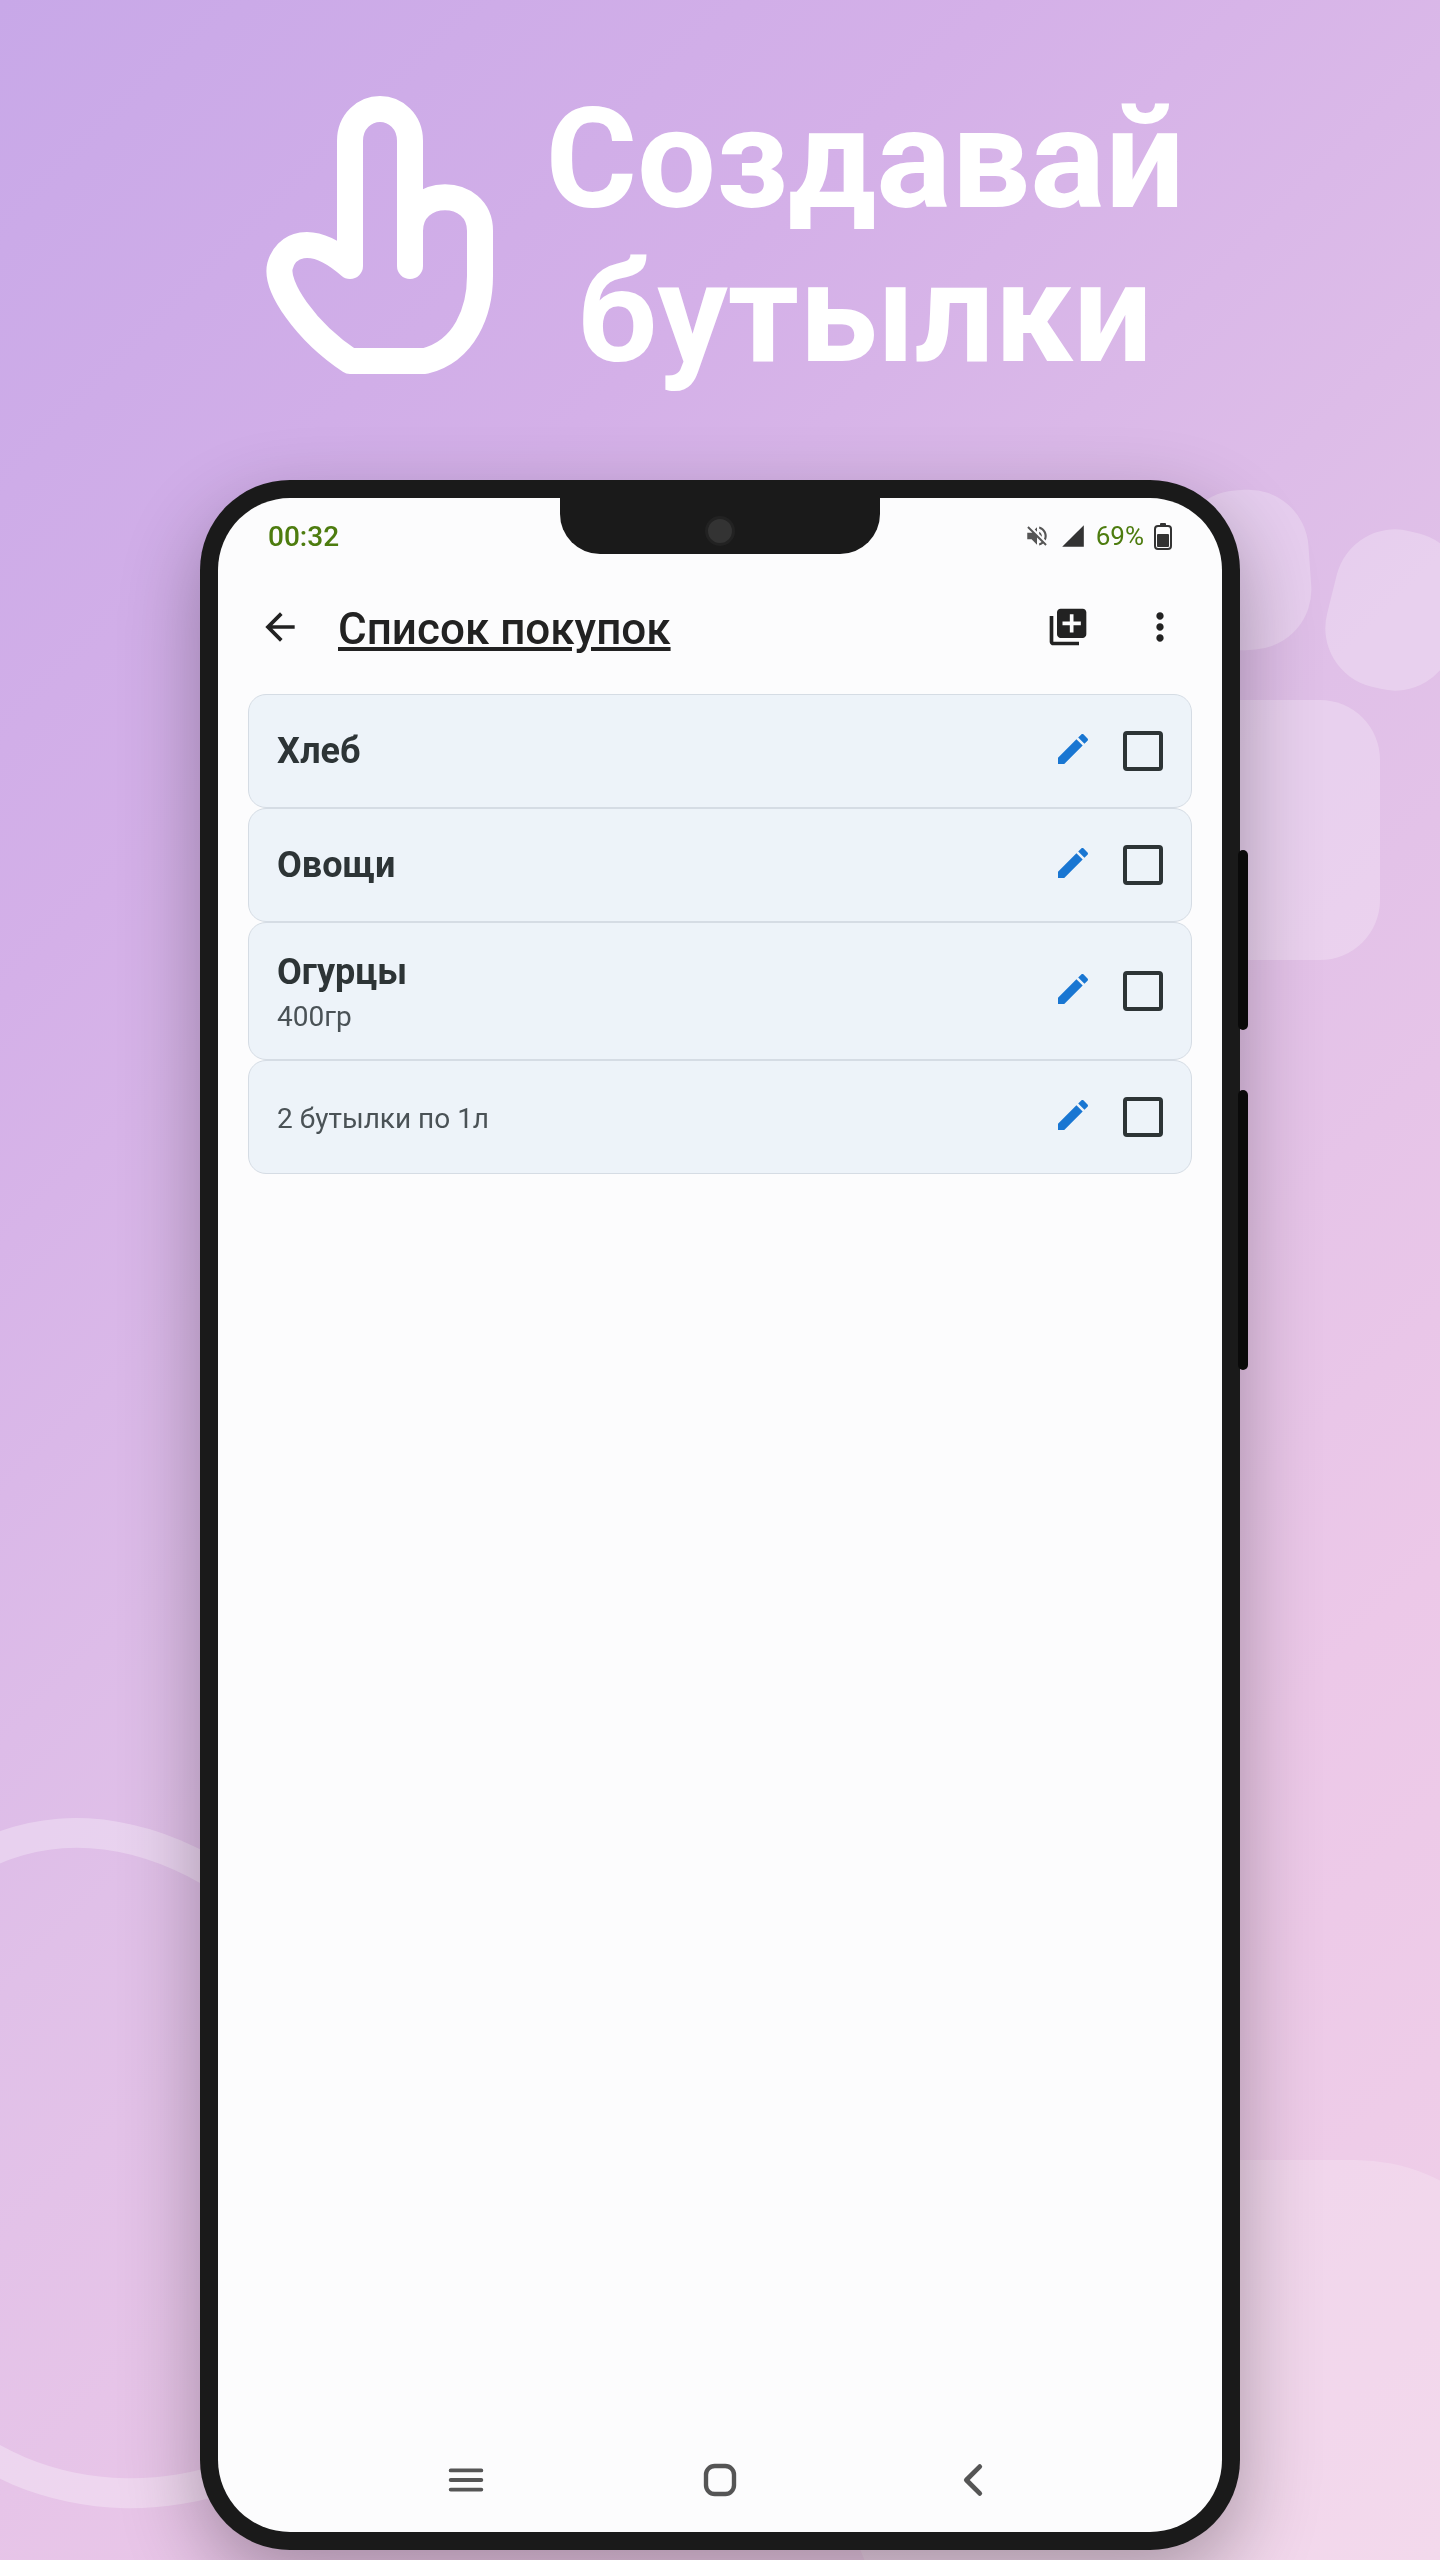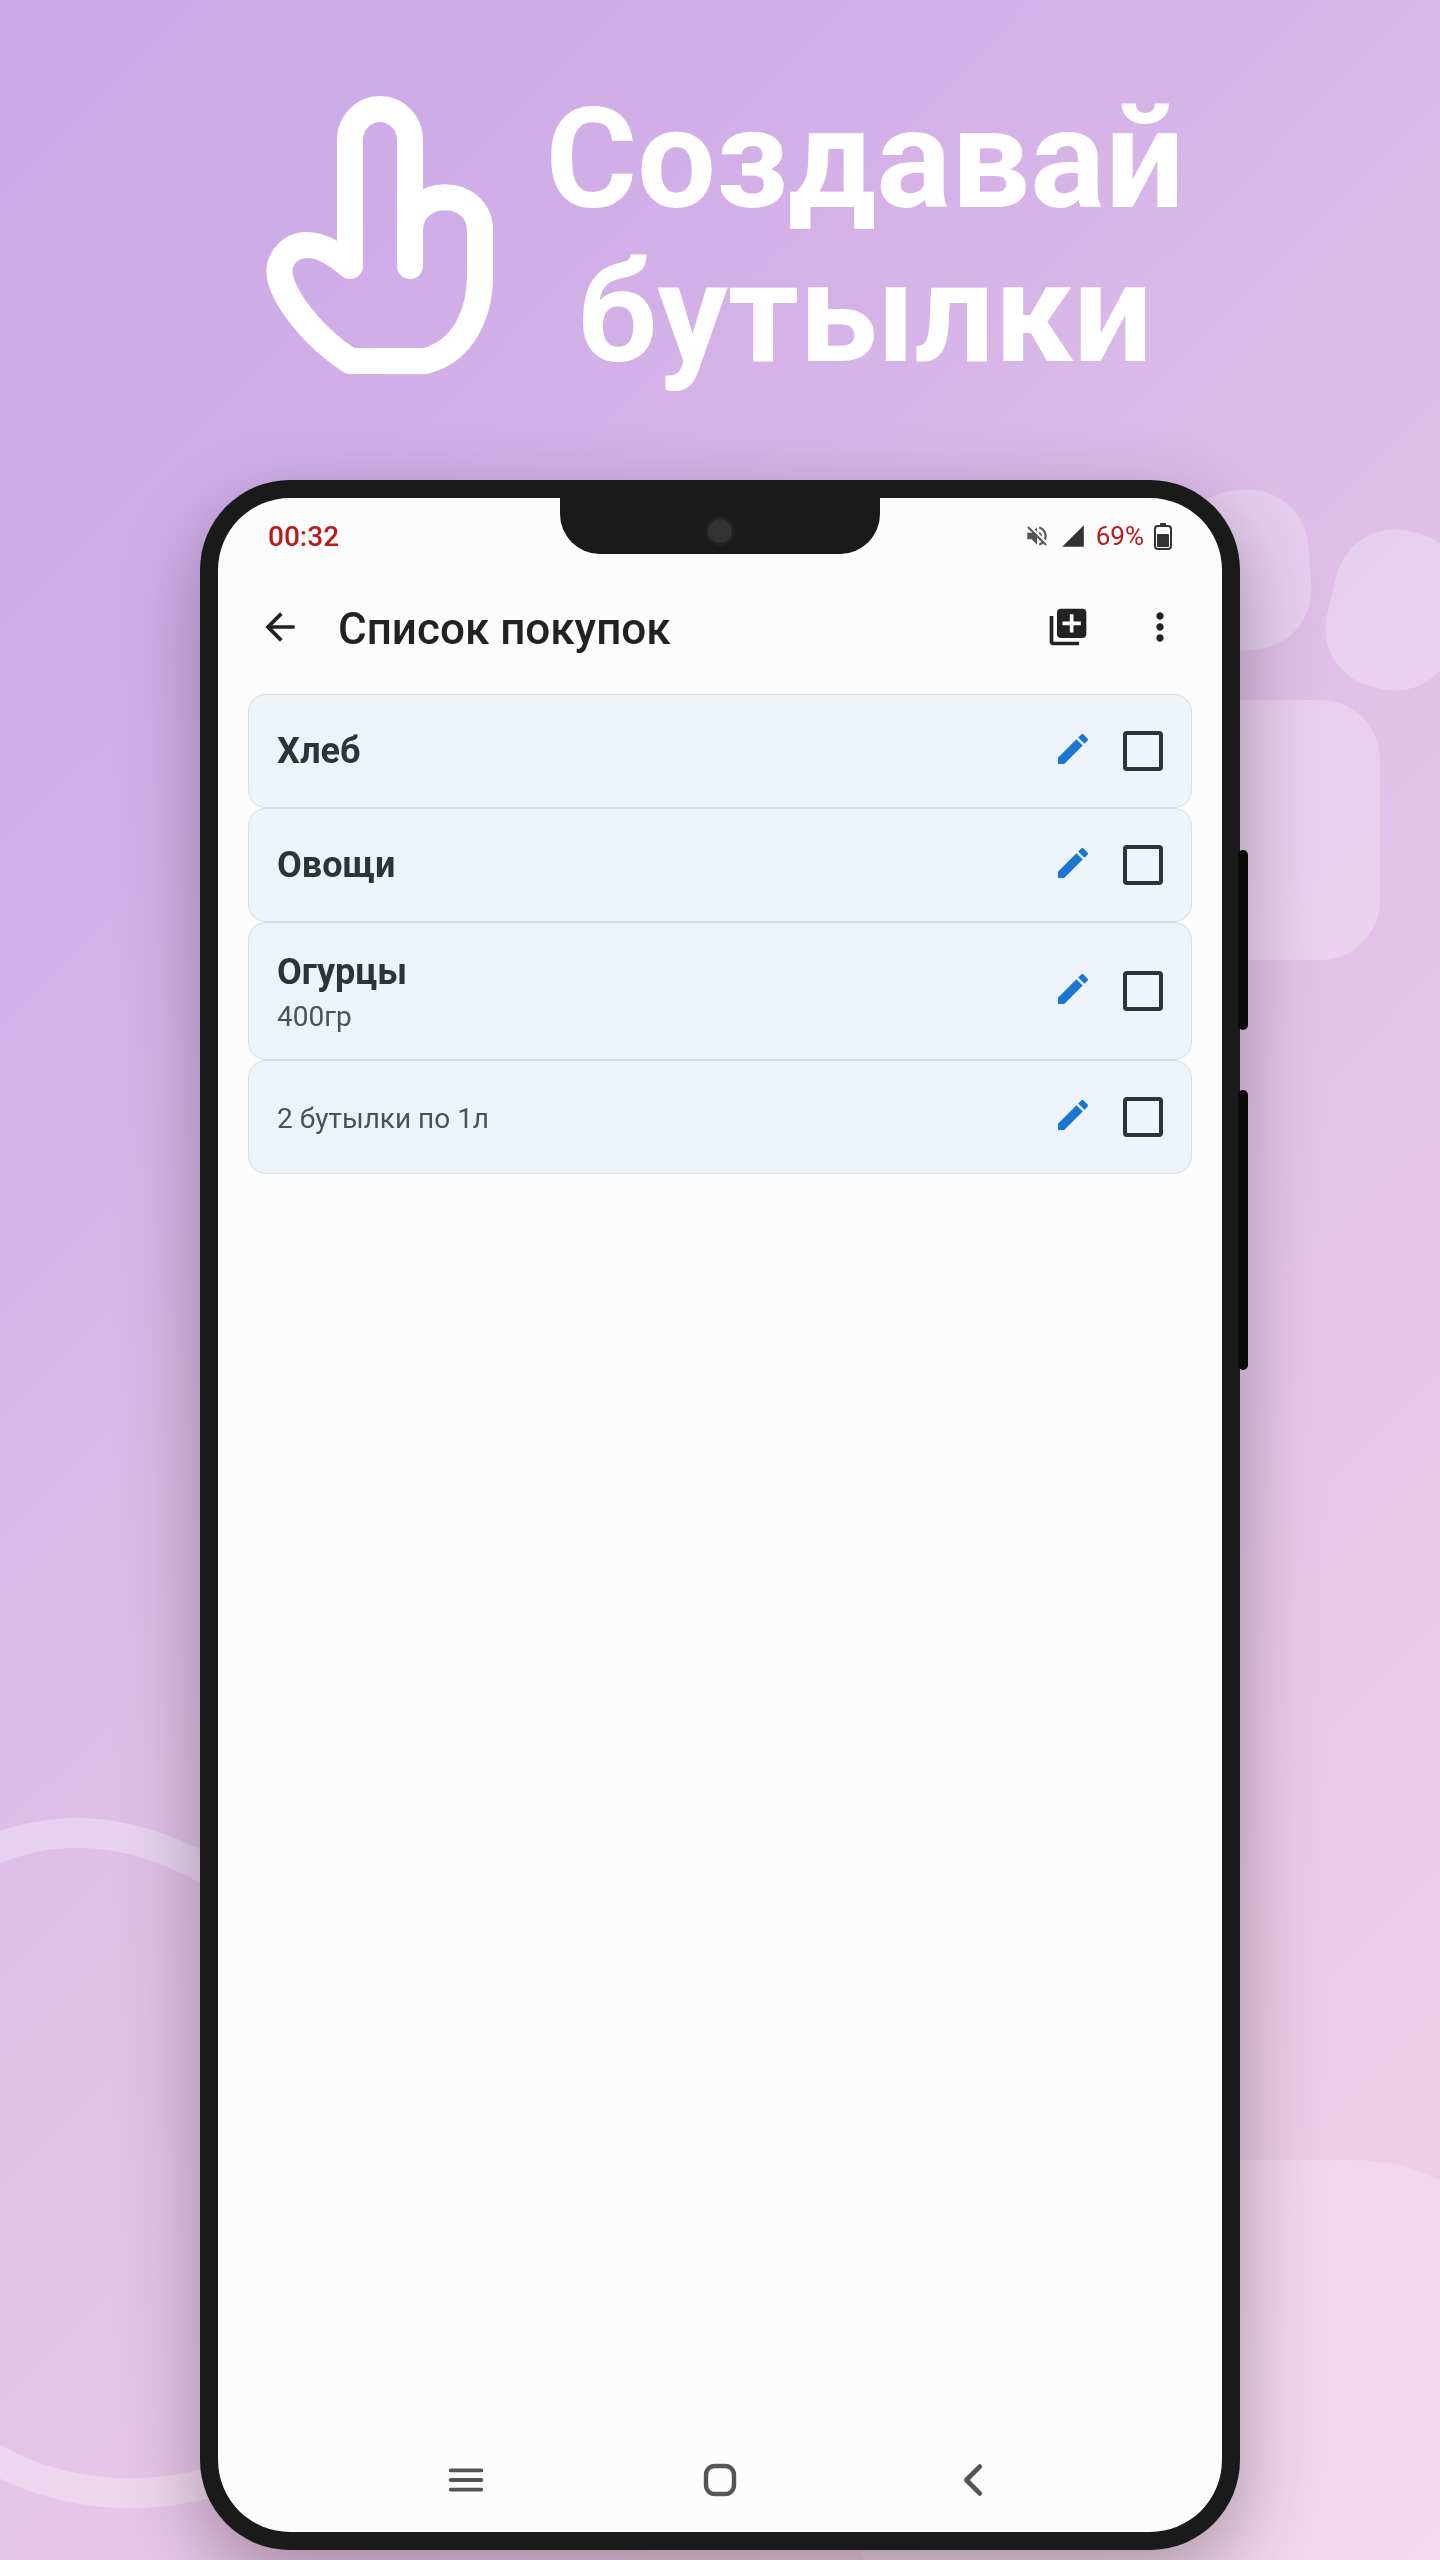--- a/index.html
+++ b/index.html
@@ -109,34 +109,34 @@
   border-radius: 50%;
   border: 3px solid #222;
 }
 .status-bar {
   height: 76px;
   display: flex;
   align-items: center;
   justify-content: space-between;
   padding: 0 50px;
   font-size: 28px;
-  color: #b91c1c;
+  color: #4d7c0f;
   text-align: center;
 }
 .status-left { font-weight: 500; }
 .status-right { display: flex; align-items: center; gap: 10px; font-size: 26px; }
 .app-bar {
   height: 110px;
   display: flex;
   align-items: center;
   padding: 0 28px;
   gap: 24px;
 }
 .back-btn { padding: 12px; cursor: pointer; }
-.app-title { flex: 1; font-size: 44px; font-weight: 500; color: #222; }
+.app-title { flex: 1; font-size: 44px; font-weight: 500; color: #222; text-decoration: underline; }
 .app-action { padding: 12px; cursor: pointer; }
 .list-container { padding: 10px 30px; }
 .list-item {
   background: #edf3f9;
   border: 1px solid #d5dce4;
   border-radius: 18px;
   padding: 26px 28px;
   display: flex;
   align-items: center;
   gap: 22px;

